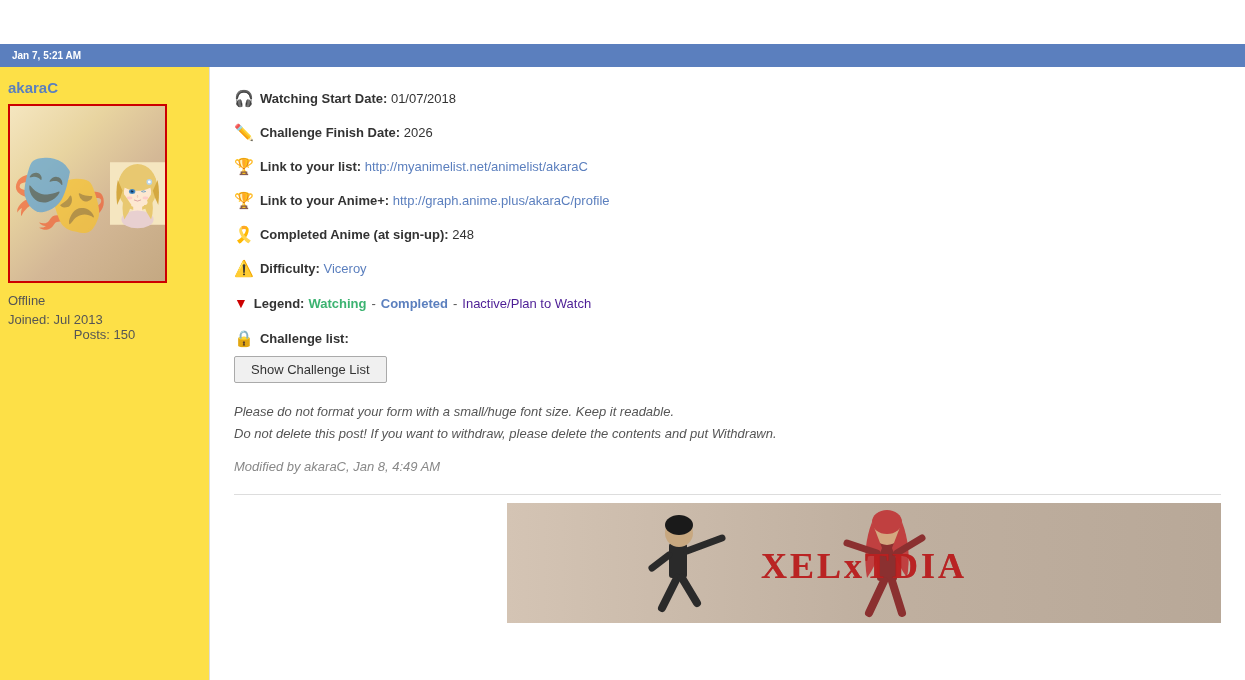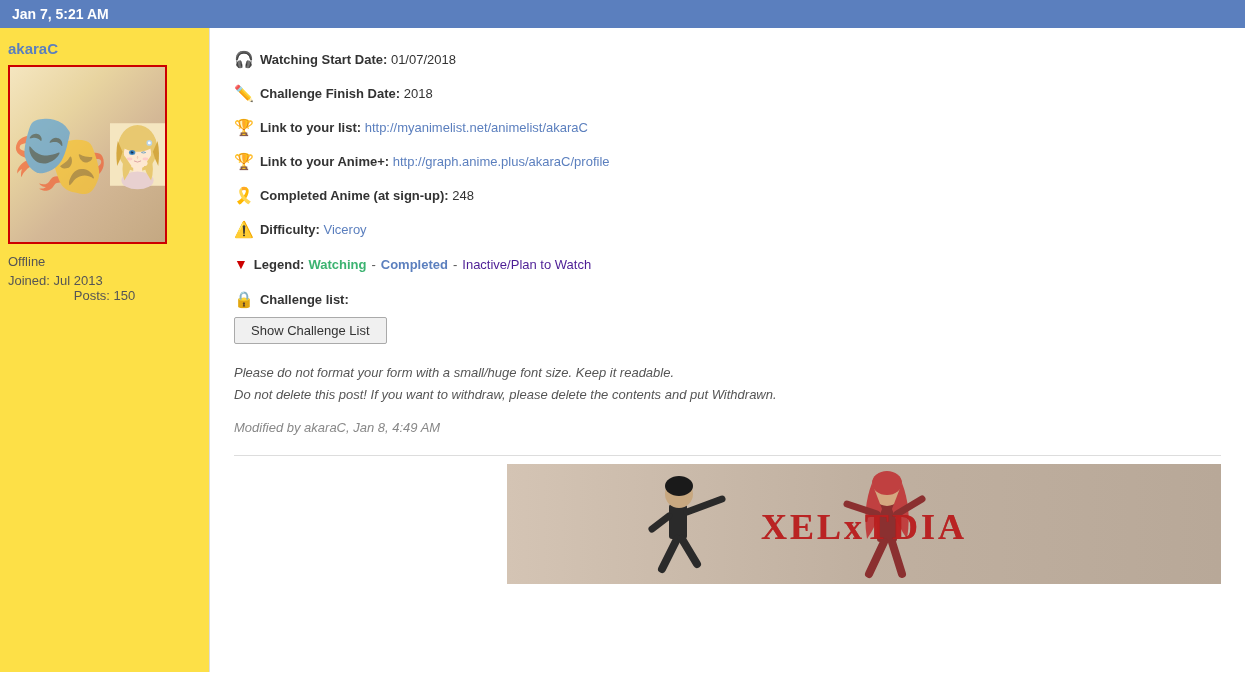--- a/index.html
+++ b/index.html
@@ -2,22 +2,23 @@
 <html><head>
   <meta charset="utf-8">
   <style>
     * { margin: 0; padding: 0; box-sizing: border-box; }
     body { font-family: Arial, sans-serif; font-size: 13px; background: #fff; color: #333; }
 
     .top-bar {
       background: #5b7fbe;
       color: #fff;
       padding: 6px 12px;
-      font-size: 14px;
-      font-weight: bold;
+      font-size: 10px;
+      font-weight: bold;
+      margin-top: 44px;
     }
 
     .layout {
       display: flex;
       min-height: calc(680px - 36px);
     }
 
     .sidebar {
       width: 210px;
       background: #fde047;
@@ -276,21 +277,21 @@
 
       <div class="info-line">
         <span class="icon">🎧</span>
         <strong>Watching Start Date:</strong>&nbsp;
         <span>01/07/2018</span>
       </div>
 
       <div class="info-line">
         <span class="icon">✏️</span>
         <strong>Challenge Finish Date:</strong>&nbsp;
-        <span>2018</span>
+        <span>2026</span>
       </div>
 
       <div class="info-line">
         <span class="icon">🏆</span>
         <strong>Link to your list:</strong>&nbsp;
         <a href="#">http://myanimelist.net/animelist/akaraC</a>
       </div>
 
       <div class="info-line">
         <span class="icon">🏆</span>

